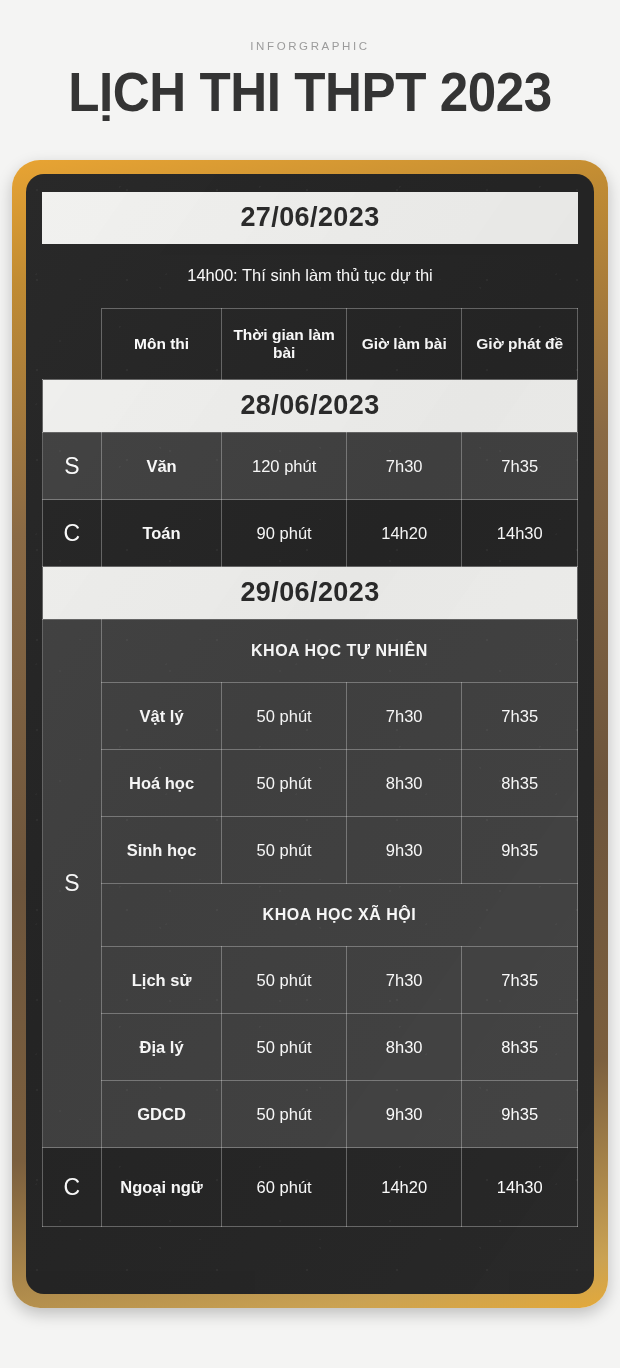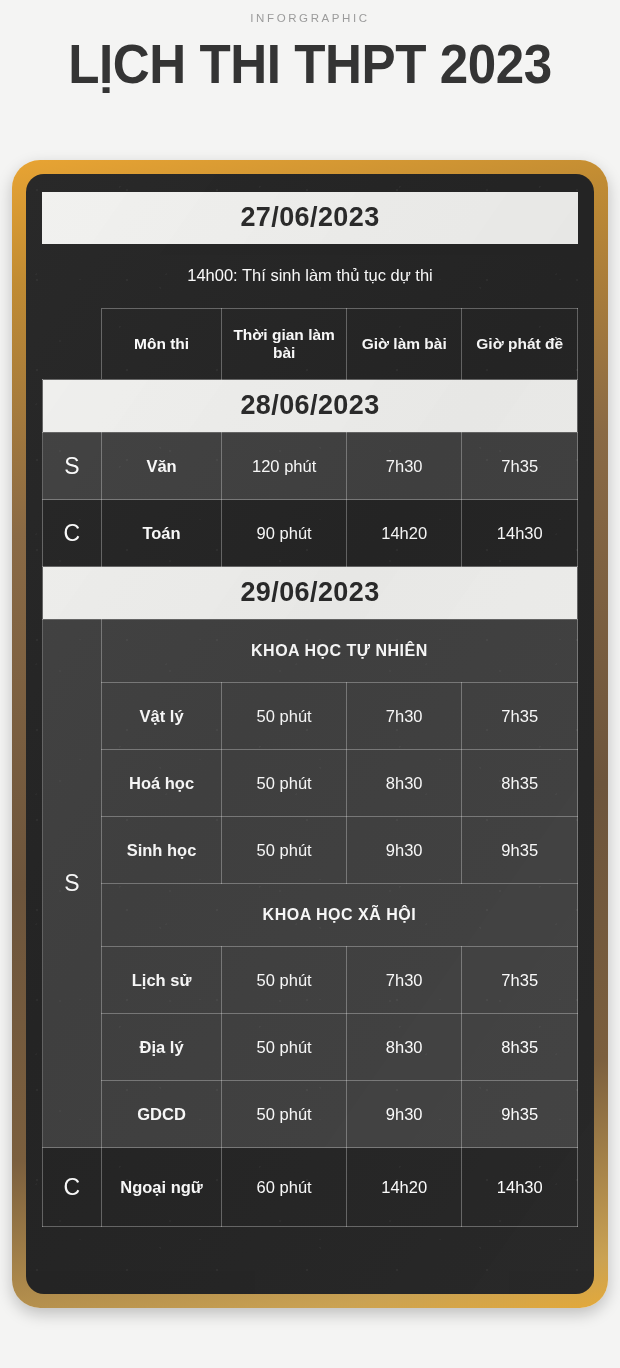--- a/index.html
+++ b/index.html
@@ -11,21 +11,21 @@
     height: 1368px;
     background: #f4f4f3;
     font-family: "Liberation Sans", sans-serif;
     overflow: hidden;
     position: relative;
   }
 
   
   .header {
     width: 620px;
-    padding-top: 12px;
+    padding-top: 40px;
     text-align: center;
     box-sizing: border-box;
   }
   .kicker {
     font-size: 11.5px;
     letter-spacing: 2.6px;
     color: #9b9b9b;
     font-weight: 400;
     text-transform: uppercase;
   }

